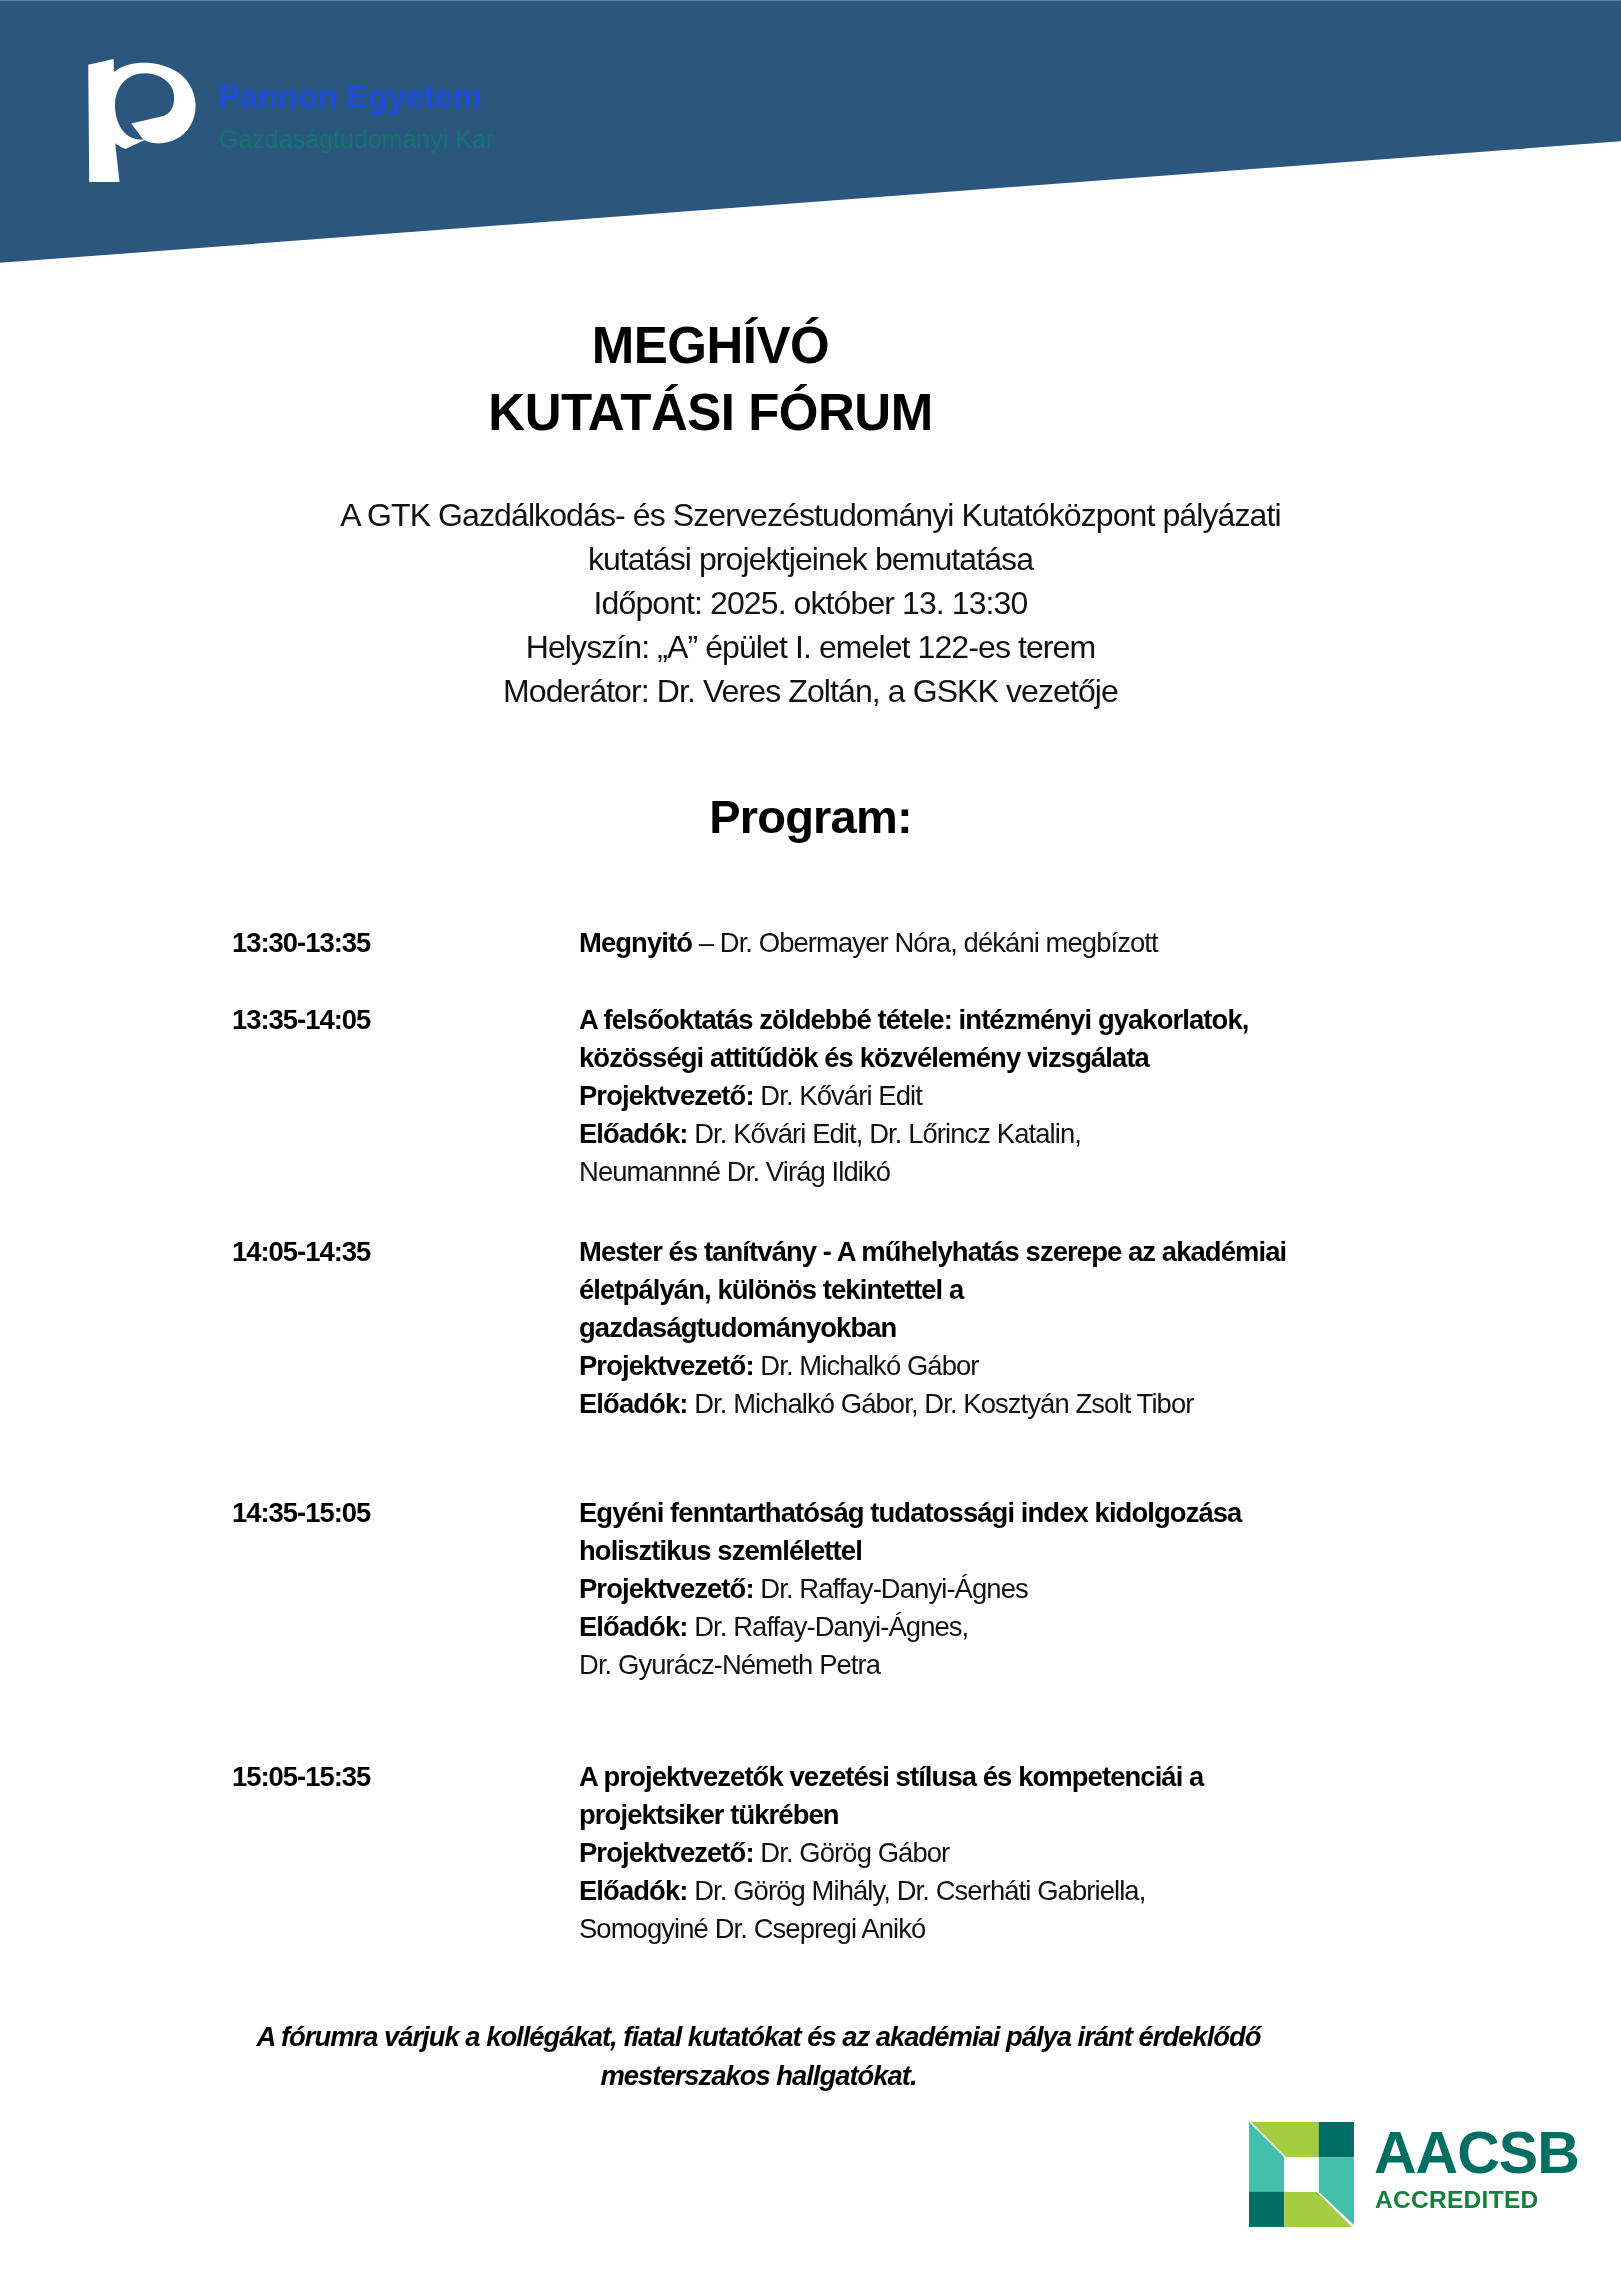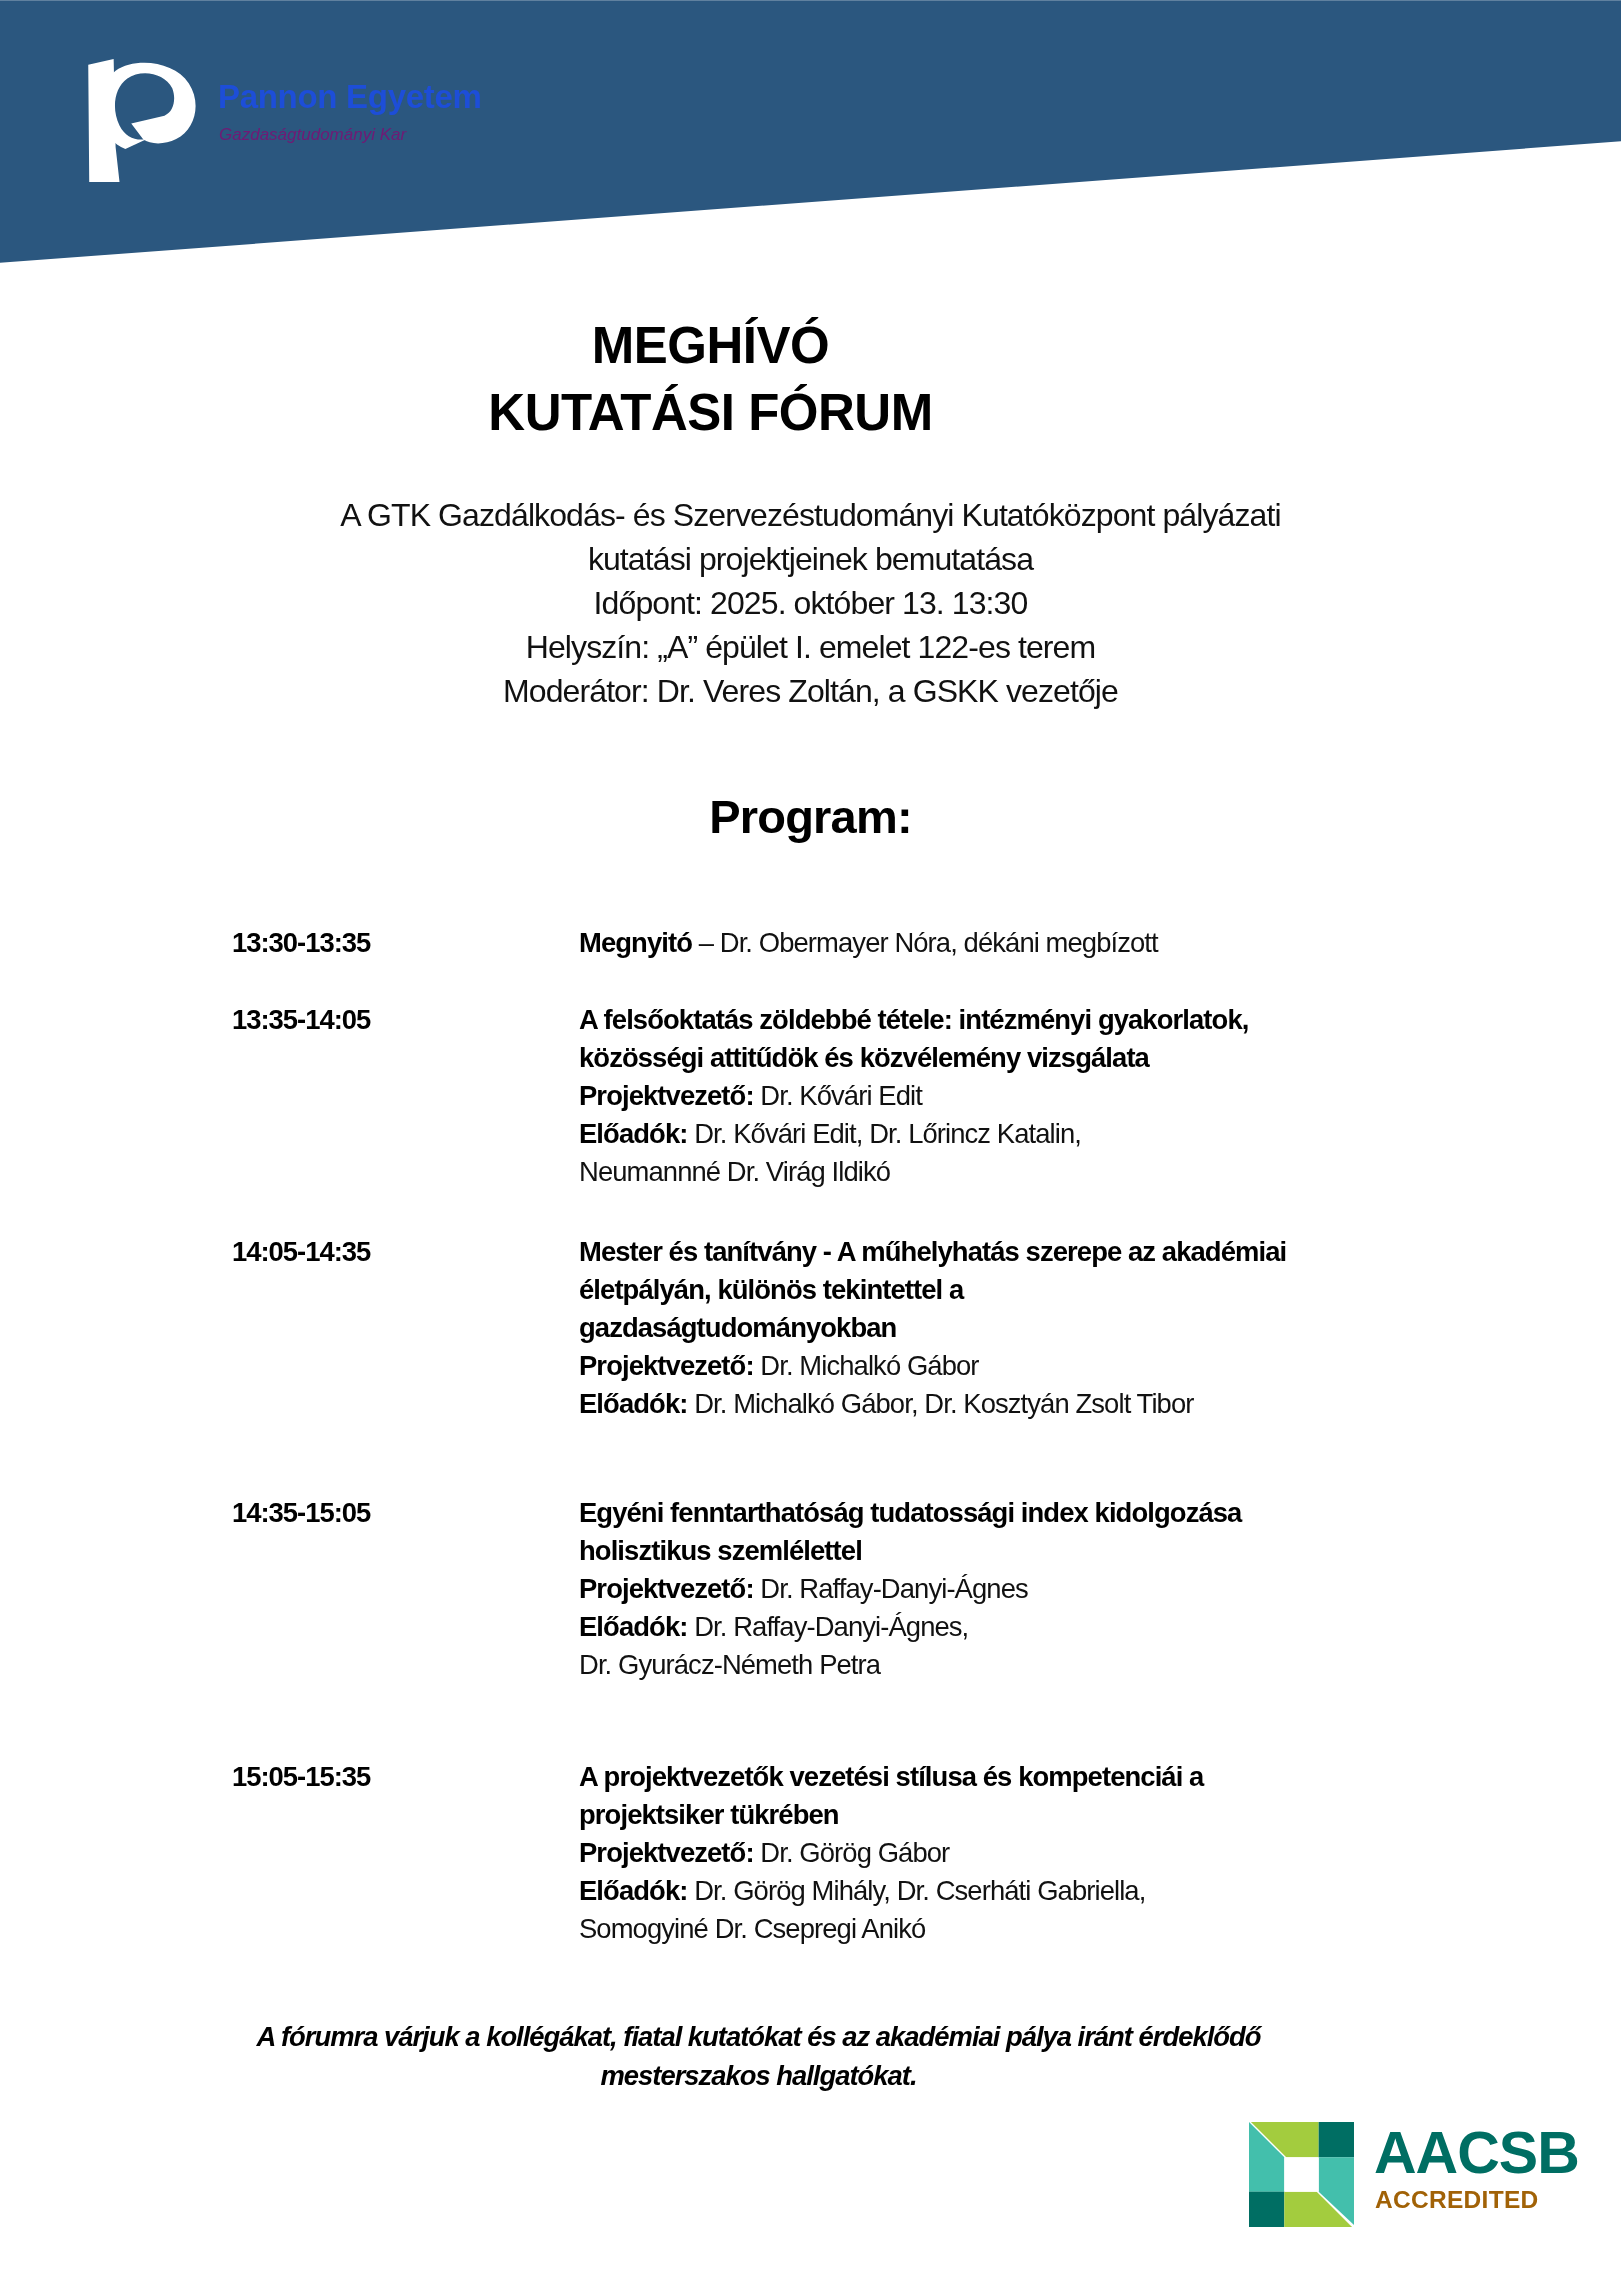--- a/index.html
+++ b/index.html
@@ -4,21 +4,21 @@
   <style>
     * { margin: 0; padding: 0; box-sizing: border-box; }
     html, body { width: 1621px; height: 2293px; background: #ffffff; overflow: hidden; }
     body { position: relative; font-family: "Liberation Sans", sans-serif; color: #000; }
 
     .banner { position: absolute; left: 0; top: 0; width: 1621px; height: 265px; }
     .banner svg { display: block; }
 
     .brand-logo { position: absolute; left: 86px; top: 59px; width: 110px; height: 127px; }
     .brand-name { position: absolute; left: 218px; top: 78px; color: #1d4ed8; font-weight: bold; font-size: 33px; letter-spacing: -0.3px; white-space: nowrap; }
-    .brand-sub { position: absolute; left: 219px; top: 125px; color: #701a75; font-size: 17px; white-space: nowrap; font-style: italic; }
+    .brand-sub { position: absolute; left: 219px; top: 125px; color: #0f766e; font-size: 25px; white-space: nowrap; }
 
     .title { position: absolute; left: 0; width: 1421px; text-align: center; font-weight: bold; font-size: 51px; letter-spacing: -0.5px; line-height: 67px; top: 312px; }
     .title div { white-space: nowrap; }
 
     .subtitle { position: absolute; left: 0; width: 1621px; top: 493px; text-align: center; font-size: 32px; line-height: 44px; font-weight: normal; letter-spacing: -0.9px; color: #111; }
     .subtitle div { white-space: nowrap; }
 
     .program-heading { position: absolute; left: 0; width: 1621px; top: 789px; text-align: center; font-weight: bold; font-size: 47px; letter-spacing: -0.8px; }
 
     .row { position: absolute; left: 0; width: 1621px; }
@@ -27,21 +27,21 @@
     .content .line { white-space: nowrap; }
     .b { font-weight: bold; }
     .light { font-weight: normal; color: #111; }
 
     .note { position: absolute; left: 0; width: 1517px; top: 2017px; text-align: center; font-weight: bold; font-style: italic; font-size: 27.4px; line-height: 39px; letter-spacing: -1px; }
     .note div { white-space: nowrap; }
 
     .aacsb { position: absolute; left: 1249px; top: 2122px; width: 333px; height: 106px; }
     .aacsb-square { position: absolute; left: 0; top: 0; width: 105px; height: 105px; }
     .aacsb-name { position: absolute; left: 125px; top: 2px; color: #006E63; font-weight: bold; font-size: 59px; letter-spacing: -1px; line-height: 59px; white-space: nowrap; }
-    .aacsb-acc { position: absolute; left: 126px; top: 64px; color: #a16207; font-weight: bold; font-size: 24.5px; letter-spacing: 0.3px; line-height: 27.4px; white-space: nowrap; }
+    .aacsb-acc { position: absolute; left: 126px; top: 64px; color: #15803d; font-weight: bold; font-size: 24.5px; letter-spacing: 0.3px; line-height: 27.4px; white-space: nowrap; }
   </style>
 </head>
 <body>
 
 <div class="banner">
   <svg width="1621" height="265" viewBox="0 0 1654 270">
     <polygon points="0,0 1654,0 1654,144 0,268" fill="#2B577F"></polygon>
   </svg>
 </div>
 

